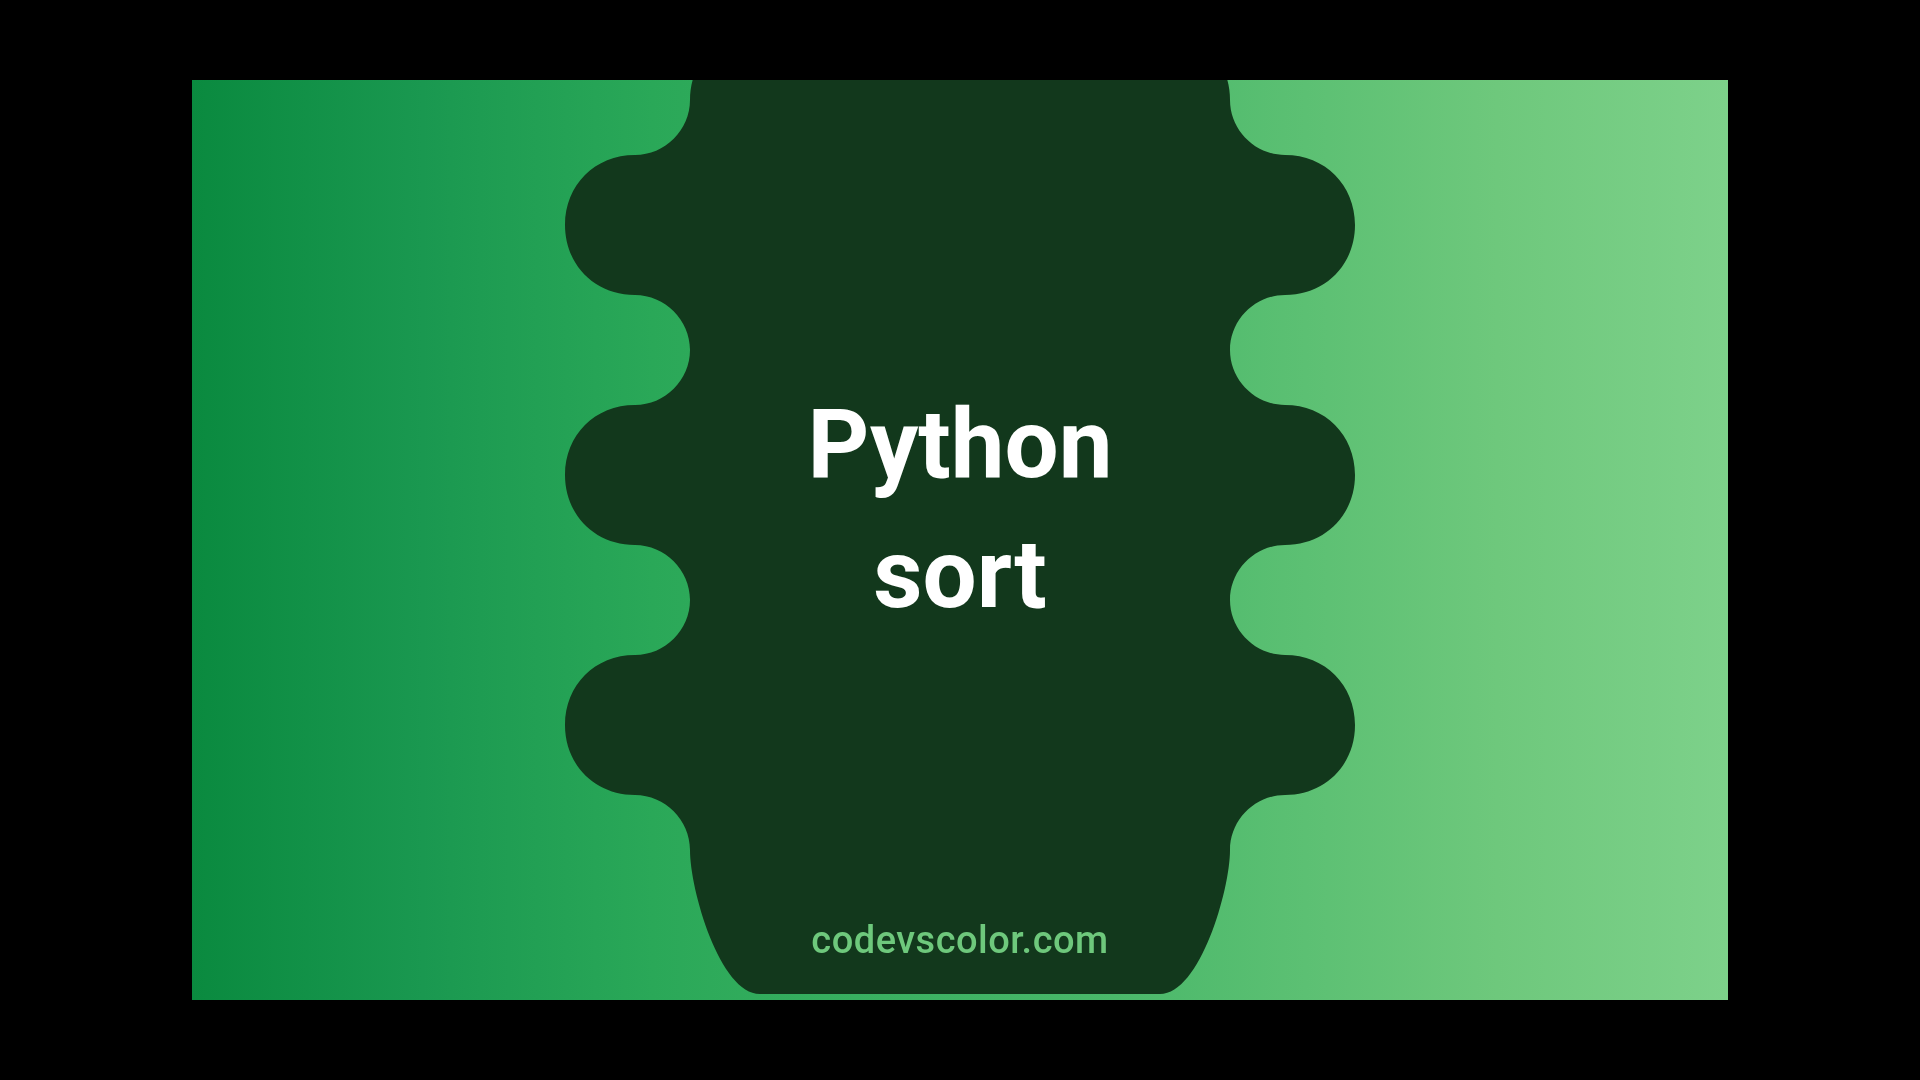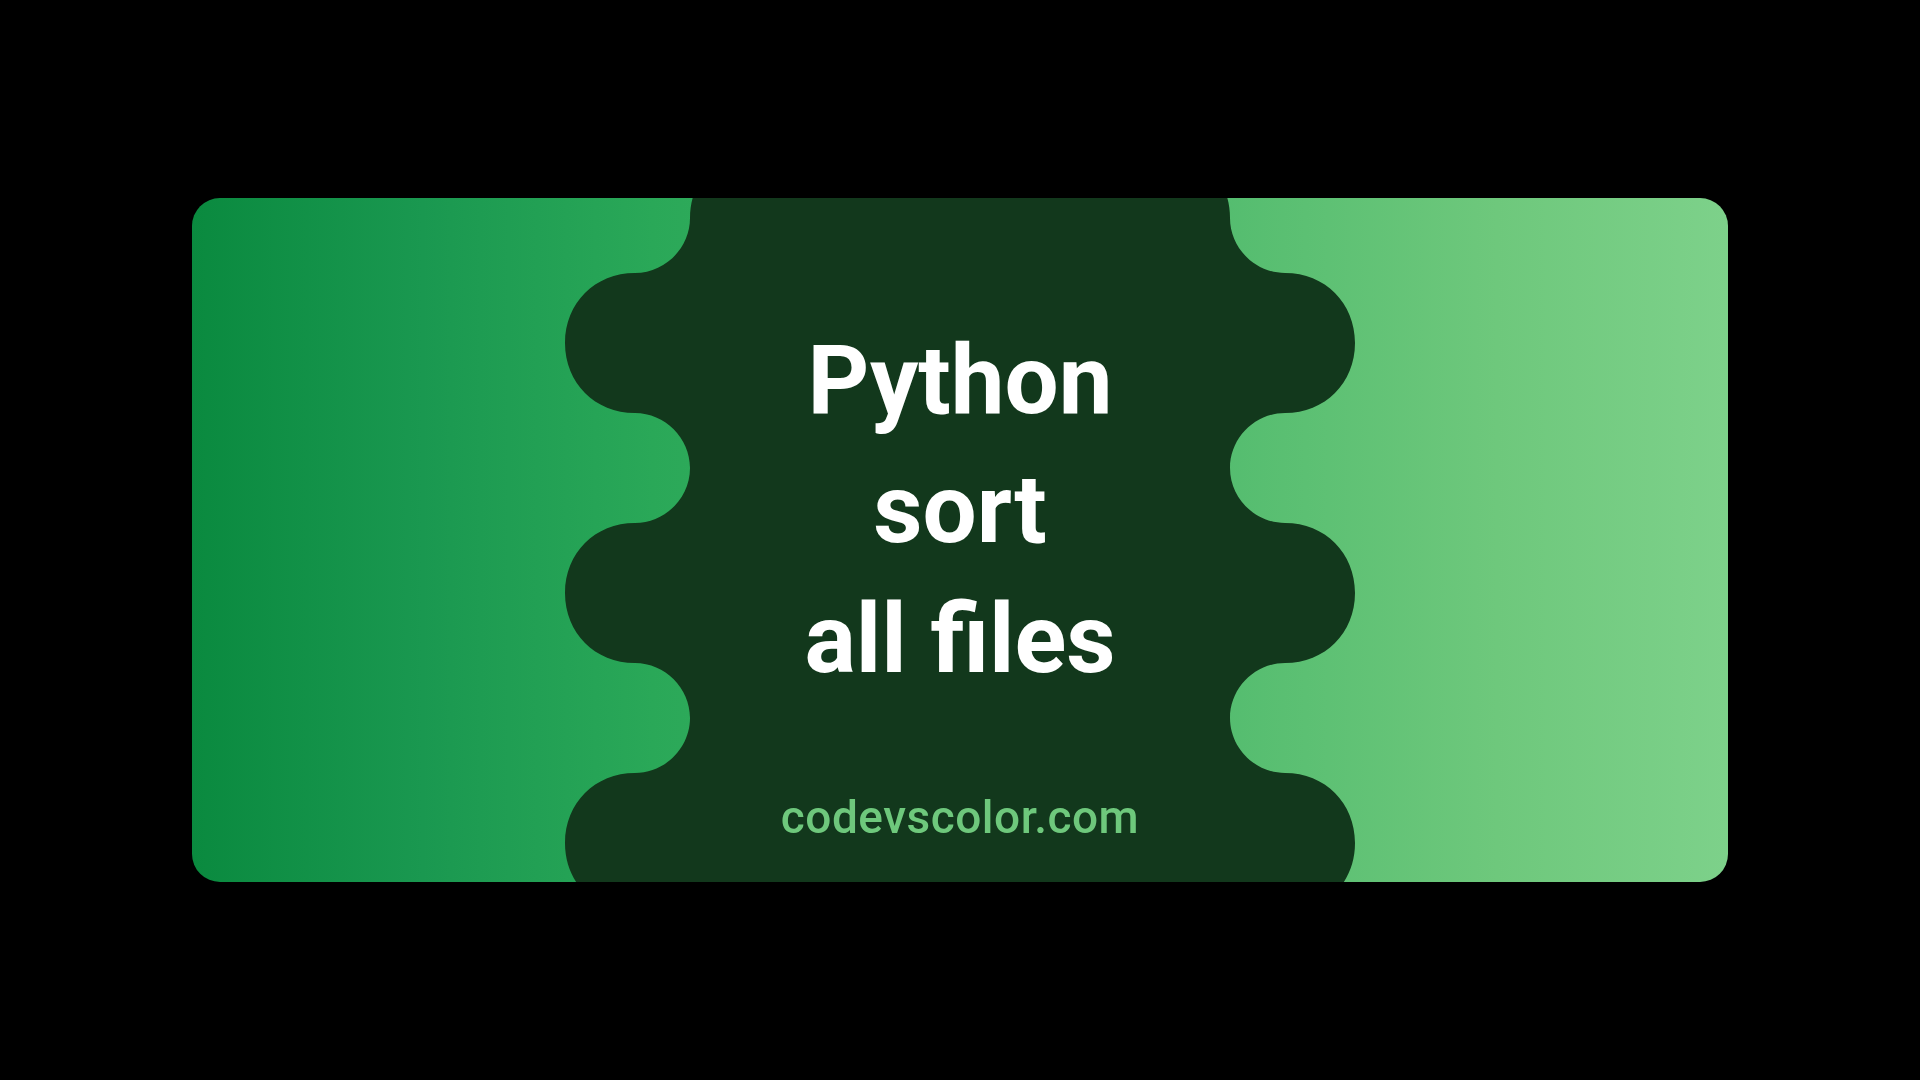--- a/index.html
+++ b/index.html
@@ -14,25 +14,24 @@
       overflow: hidden;
       font-family: -apple-system, BlinkMacSystemFont, 'Segoe UI', Roboto, Helvetica, Arial, sans-serif;
       display: flex;
       align-items: center;
       justify-content: center;
       background: #000;
     }
     
     .banner {
       width: 1536px;
-      height: 684px;
+      height: 920px;
       position: relative;
       background: linear-gradient(90deg, #0a8a3f 0%, #1a9850 15%, #2aa858 30%, #4ab86a 60%, #6ec87c 85%, #7dd18a 100%);
       overflow: hidden;
-      border-radius: 28px;
     }
     
     .blob-shape {
       position: absolute;
       top: -50px;
       left: 50%;
       transform: translateX(-50%);
       width: 1000px;
       height: 964px;
     }
@@ -62,21 +61,21 @@
       line-height: 1.35;
       text-align: center;
     }
     
     .watermark {
       position: absolute;
       bottom: 38px;
       left: 50%;
       transform: translateX(-50%);
       color: #6ec87c;
-      font-size: 46px;
+      font-size: 38px;
       font-weight: 500;
       letter-spacing: 0.5px;
     }
   </style>
 </head>
 <body>
 
 <div class="banner">
 
   <div class="blob-shape">
@@ -114,18 +113,17 @@
         C 205 125 230 100 230 70
         C 230 30 260 0 300 0
         Z
       "></path>
     </svg>
   </div>
 
   <div class="content">
     <div class="title-line">Python</div>
     <div class="title-line">sort</div>
-    <div class="title-line">all files</div>
   </div>
 
   <div class="watermark">codevscolor.com</div>
 
 </div>
 
 </body></html>

